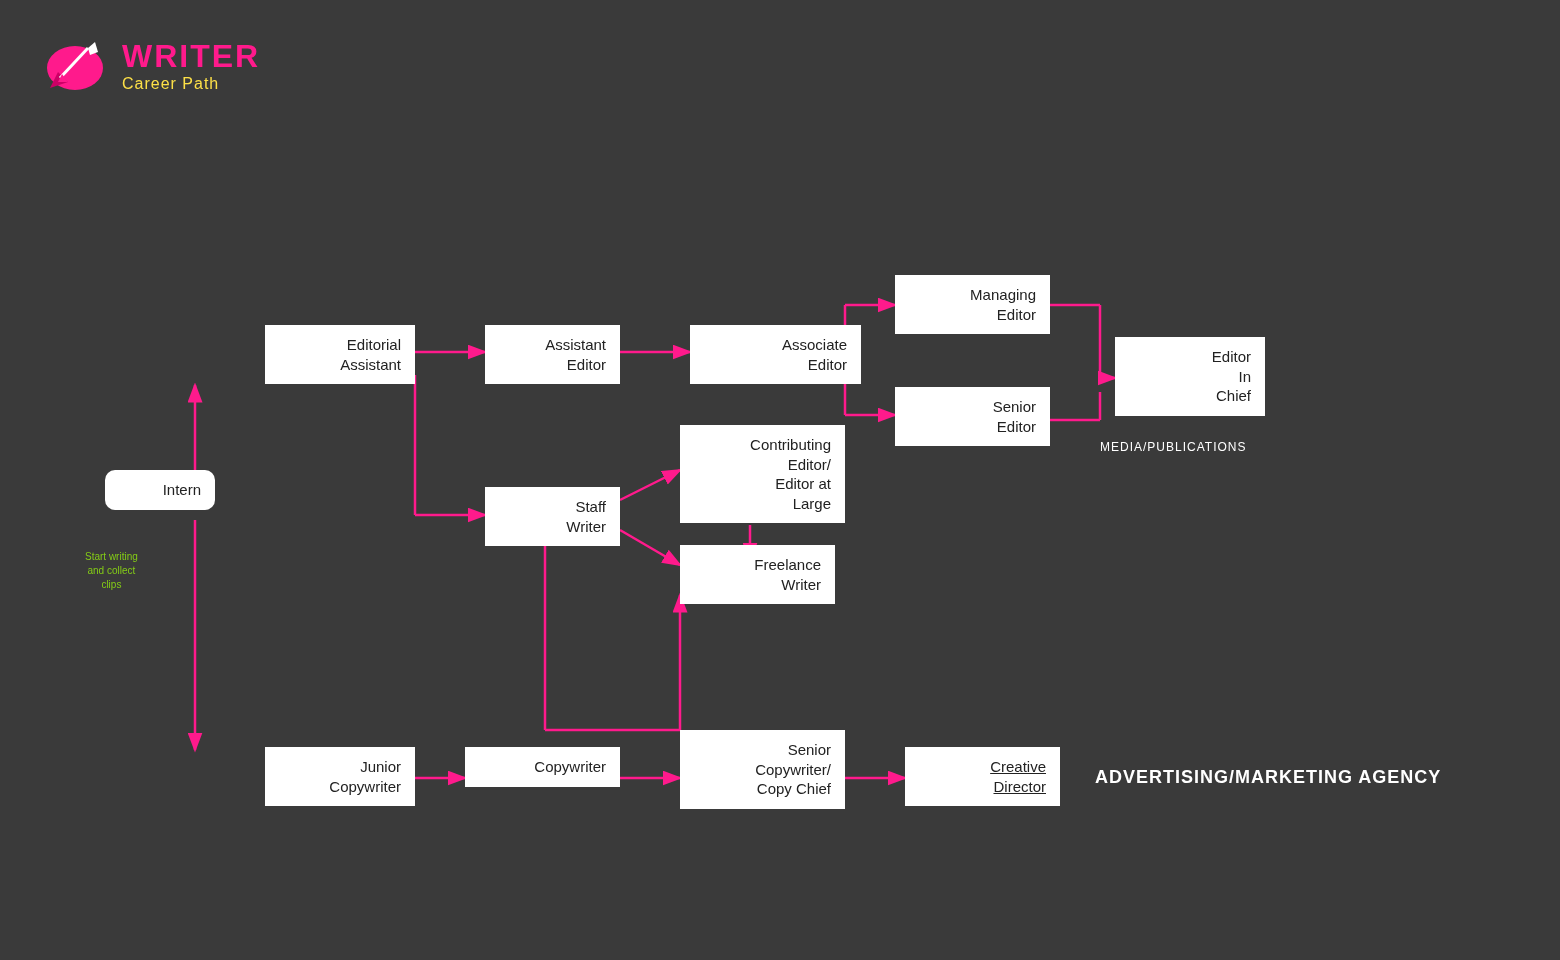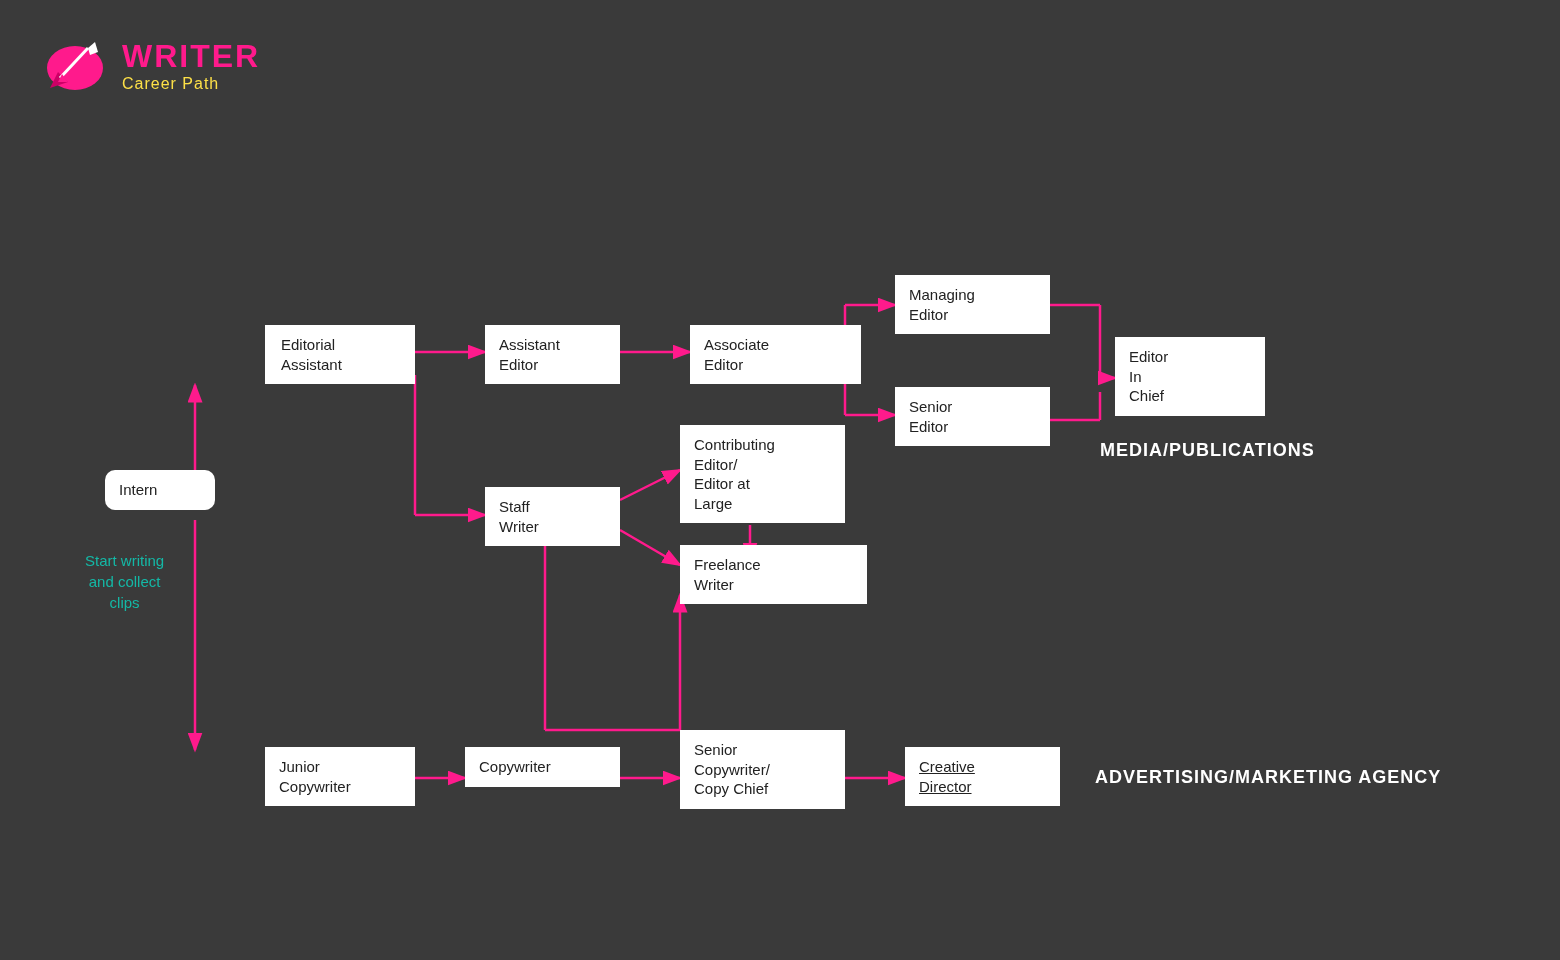--- a/index.html
+++ b/index.html
@@ -53,21 +53,21 @@
       width: 1560px;
       height: 830px;
     }
 
     
     .box {
       position: absolute;
       background: white;
       border: none;
       padding: 10px 14px;
-      text-align: left;
+      text-align: right;
       font-size: 15px;
       line-height: 1.3;
       color: #222;
       font-weight: 400;
       min-width: 110px;
     }
 
     .section-label {
       position: absolute;
       color: white;
@@ -152,21 +152,21 @@
 
     <line x1="545" y1="415" x2="545" y2="600" stroke="#ff1a8c" stroke-width="2.5"></line>
     <line x1="545" y1="600" x2="680" y2="600" stroke="#ff1a8c" stroke-width="2.5"></line>
     <line x1="680" y1="600" x2="680" y2="465" stroke="#ff1a8c" stroke-width="2.5" marker-end="url(#arrowhead)"></line>
   </svg>
 
   <div class="box" style="left: 105px; top: 340px; width: 110px; border-radius: 10px;">
     <span>Intern</span>
   </div>
 
-  <div style="position:absolute; left:85px; top:420px; color:#14b8a6; font-size:15px; text-align:center; line-height:1.4;">
+  <div style="position:absolute; left:85px; top:420px; color:#84cc16; font-size:10px; text-align:center; line-height:1.4;">
     <span style="white-space:pre-line;">Start writing
 and collect
 clips</span>
   </div>
 
   <div class="box" style="left: 265px; top: 195px; width: 150px; padding-left: 16px;">
     <span style="white-space:pre-line;">Editorial
 Assistant</span>
   </div>
 
@@ -185,42 +185,42 @@
 Editor</span>
   </div>
 
   <div class="box" style="left: 680px; top: 295px; width: 165px;">
     <span style="white-space:pre-line;">Contributing
 Editor/
 Editor at
 Large</span>
   </div>
 
-  <div class="box" style="left: 680px; top: 415px; width: 187px;">
+  <div class="box" style="left: 680px; top: 415px; width: 155px;">
     <span style="white-space:pre-line;">Freelance
 Writer</span>
   </div>
 
   <div class="box" style="left: 895px; top: 145px; width: 155px;">
     <span style="white-space:pre-line;">Managing
 Editor</span>
   </div>
 
   <div class="box" style="left: 895px; top: 257px; width: 155px;">
     <span style="white-space:pre-line;">Senior
 Editor</span>
   </div>
 
   <div class="box" style="left: 1115px; top: 207px; width: 150px;">
     <span style="white-space:pre-line;">Editor
 In
 Chief</span>
   </div>
 
-  <div class="section-label" style="left: 1100px; top: 310px; font-size:18px; font-weight:700; letter-spacing:1px;">MEDIA/PUBLICATIONS</div>
+  <div class="section-label" style="left: 1100px; top: 310px; font-size:12px; font-weight:400; letter-spacing:1px;">MEDIA/PUBLICATIONS</div>
 
   <div class="box" style="left: 265px; top: 617px; width: 150px;">
     <span style="white-space:pre-line;">Junior
 Copywriter</span>
   </div>
 
   <div class="box" style="left: 465px; top: 617px; width: 155px;">
     <span style="white-space:pre-line;">Copywriter</span>
   </div>
 

